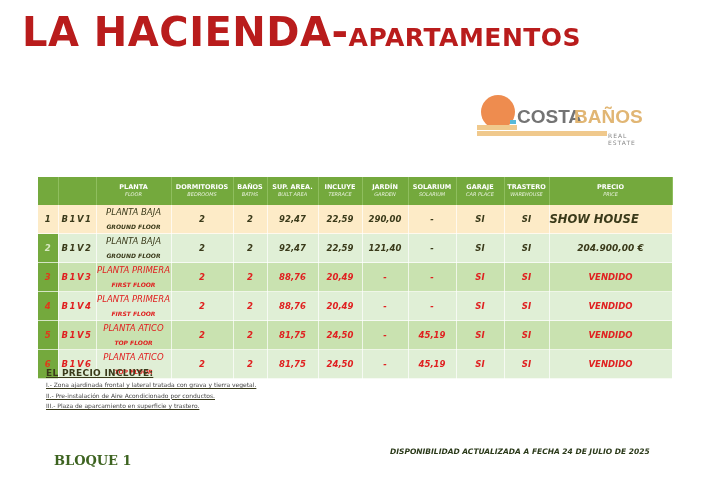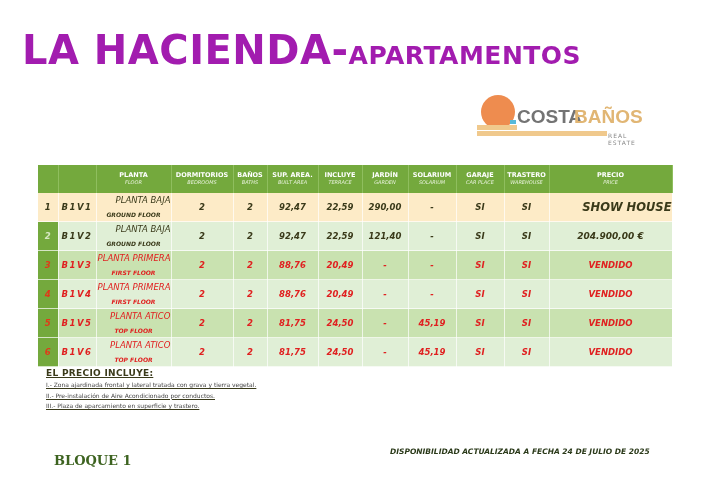--- a/index.html
+++ b/index.html
@@ -1,45 +1,45 @@
 <!DOCTYPE html>
 <html><head>
 <meta charset="utf-8">
 <style>
   html,body{margin:0;padding:0;}
   body{width:705px;height:499px;background:#fff;position:relative;overflow:hidden;font-family:"DejaVu Sans",sans-serif;}
-  .title{position:absolute;left:22px;top:30px;color:#a21caf;font-family:"DejaVu Sans",sans-serif;font-weight:bold;white-space:nowrap;line-height:1;}
+  .title{position:absolute;left:22px;top:12px;color:#b91c1c;font-family:"DejaVu Sans",sans-serif;font-weight:bold;white-space:nowrap;line-height:1;}
   .title .big{font-size:40px;letter-spacing:0.5px;}
   .title .small{font-size:25px;letter-spacing:0.5px;}
   .logo{position:absolute;left:477px;top:95px;width:180px;height:50px;}
   .logo .sun{position:absolute;left:4px;top:0;width:34px;height:34px;border-radius:50%;background:#ee8c4f;}
   .logo .bar1{position:absolute;left:0;top:30px;width:40px;height:5px;background:#f0c98d;}
   .logo .bar2{position:absolute;left:0;top:36px;width:130px;height:5px;background:#f0c98d;}
   .logo .dash{position:absolute;left:33px;top:25px;width:6px;height:4px;background:#57b9d9;}
   .logo .costa{position:absolute;left:40px;top:11px;font-family:"Liberation Sans",sans-serif;font-weight:bold;font-size:19px;color:#737373;letter-spacing:0px;}
   .logo .calida{position:absolute;left:97px;top:11px;font-family:"Liberation Sans",sans-serif;font-weight:bold;font-size:19px;color:#e1b674;}
   .logo .re{position:absolute;left:131px;top:37px;font-size:6px;color:#888;letter-spacing:1px;}
-  table.av{position:absolute;left:38px;top:165px;width:634px;border-collapse:collapse;table-layout:fixed;padding-left:24px;}
+  table.av{position:absolute;left:38px;top:177px;width:634px;border-collapse:collapse;table-layout:fixed;padding-left:24px;}
   table.av th{background:#74a93d;color:#fff;font-weight:bold;font-size:6.5px;line-height:1.15;height:28px;padding:0;text-align:center;vertical-align:middle;border-right:1px solid #8fbe5e;}
   table.av th .sub{display:block;font-weight:normal;font-style:italic;font-size:5px;color:#e8f2dc;}
   table.av td{height:28px;padding:0;text-align:center;vertical-align:middle;font-style:italic;font-weight:bold;font-size:8.5px;border-right:1px solid rgba(255,255,255,0.7);border-bottom:1px solid rgba(255,255,255,0.7);}
   tr.show td{background:#fdebc7;color:#3a3a1a;}
   tr.avail td{background:#e0efd6;color:#3a3a1a;}
   tr.sold1 td{background:#c9e2b0;color:#e02020;}
   tr.sold2 td{background:#e0efd6;color:#e02020;}
   td.num{font-style:italic;}
   tr.avail td.num, tr.sold1 td.num, tr.sold2 td.num{background:#74a93d;color:#e03a1a;}
   tr.avail td.num{color:#d7e8c2;}
   tr.show td.num{background:#fdebc7;color:#3a3a1a;}
   td.code{letter-spacing:1.5px;font-size:8.5px;}
   td.floor{font-style:normal;font-size:5.5px;line-height:1;}
-  td.floor .es{display:block;font-weight:normal;margin-bottom:7px;text-align:right;}
+  td.floor .es{display:block;font-weight:normal;margin-bottom:7px;}
   td.floor .en{display:block;font-weight:bold;font-size:6px;}
   td.price{text-align:right;padding-right:12px;}
-  tr.show td.price{font-size:11.5px;font-weight:bold;text-align:right;padding-right:0;}
+  tr.show td.price{font-size:11.5px;font-weight:bold;text-align:left;padding-right:0;}
   tr.avail td.price{font-size:9px;}
   .inc{position:absolute;left:46px;top:368px;color:#3a3a1a;text-decoration:underline;}
   .inc h3{margin:0 0 2px 0;font-size:9px;font-weight:bold;letter-spacing:0.3px;}
   .inc p{margin:0;font-size:6px;line-height:10.5px;color:#444;}
   .bloque{position:absolute;left:54px;top:441px;font-family:"DejaVu Serif",serif;font-weight:bold;font-size:13px;color:#3d6320;margin-top:12px;}
   .disp{position:absolute;left:390px;top:447px;font-size:7.5px;font-style:italic;font-weight:bold;color:#2b3a1a;white-space:nowrap;}
 </style>
 </head>
 <body>
 

